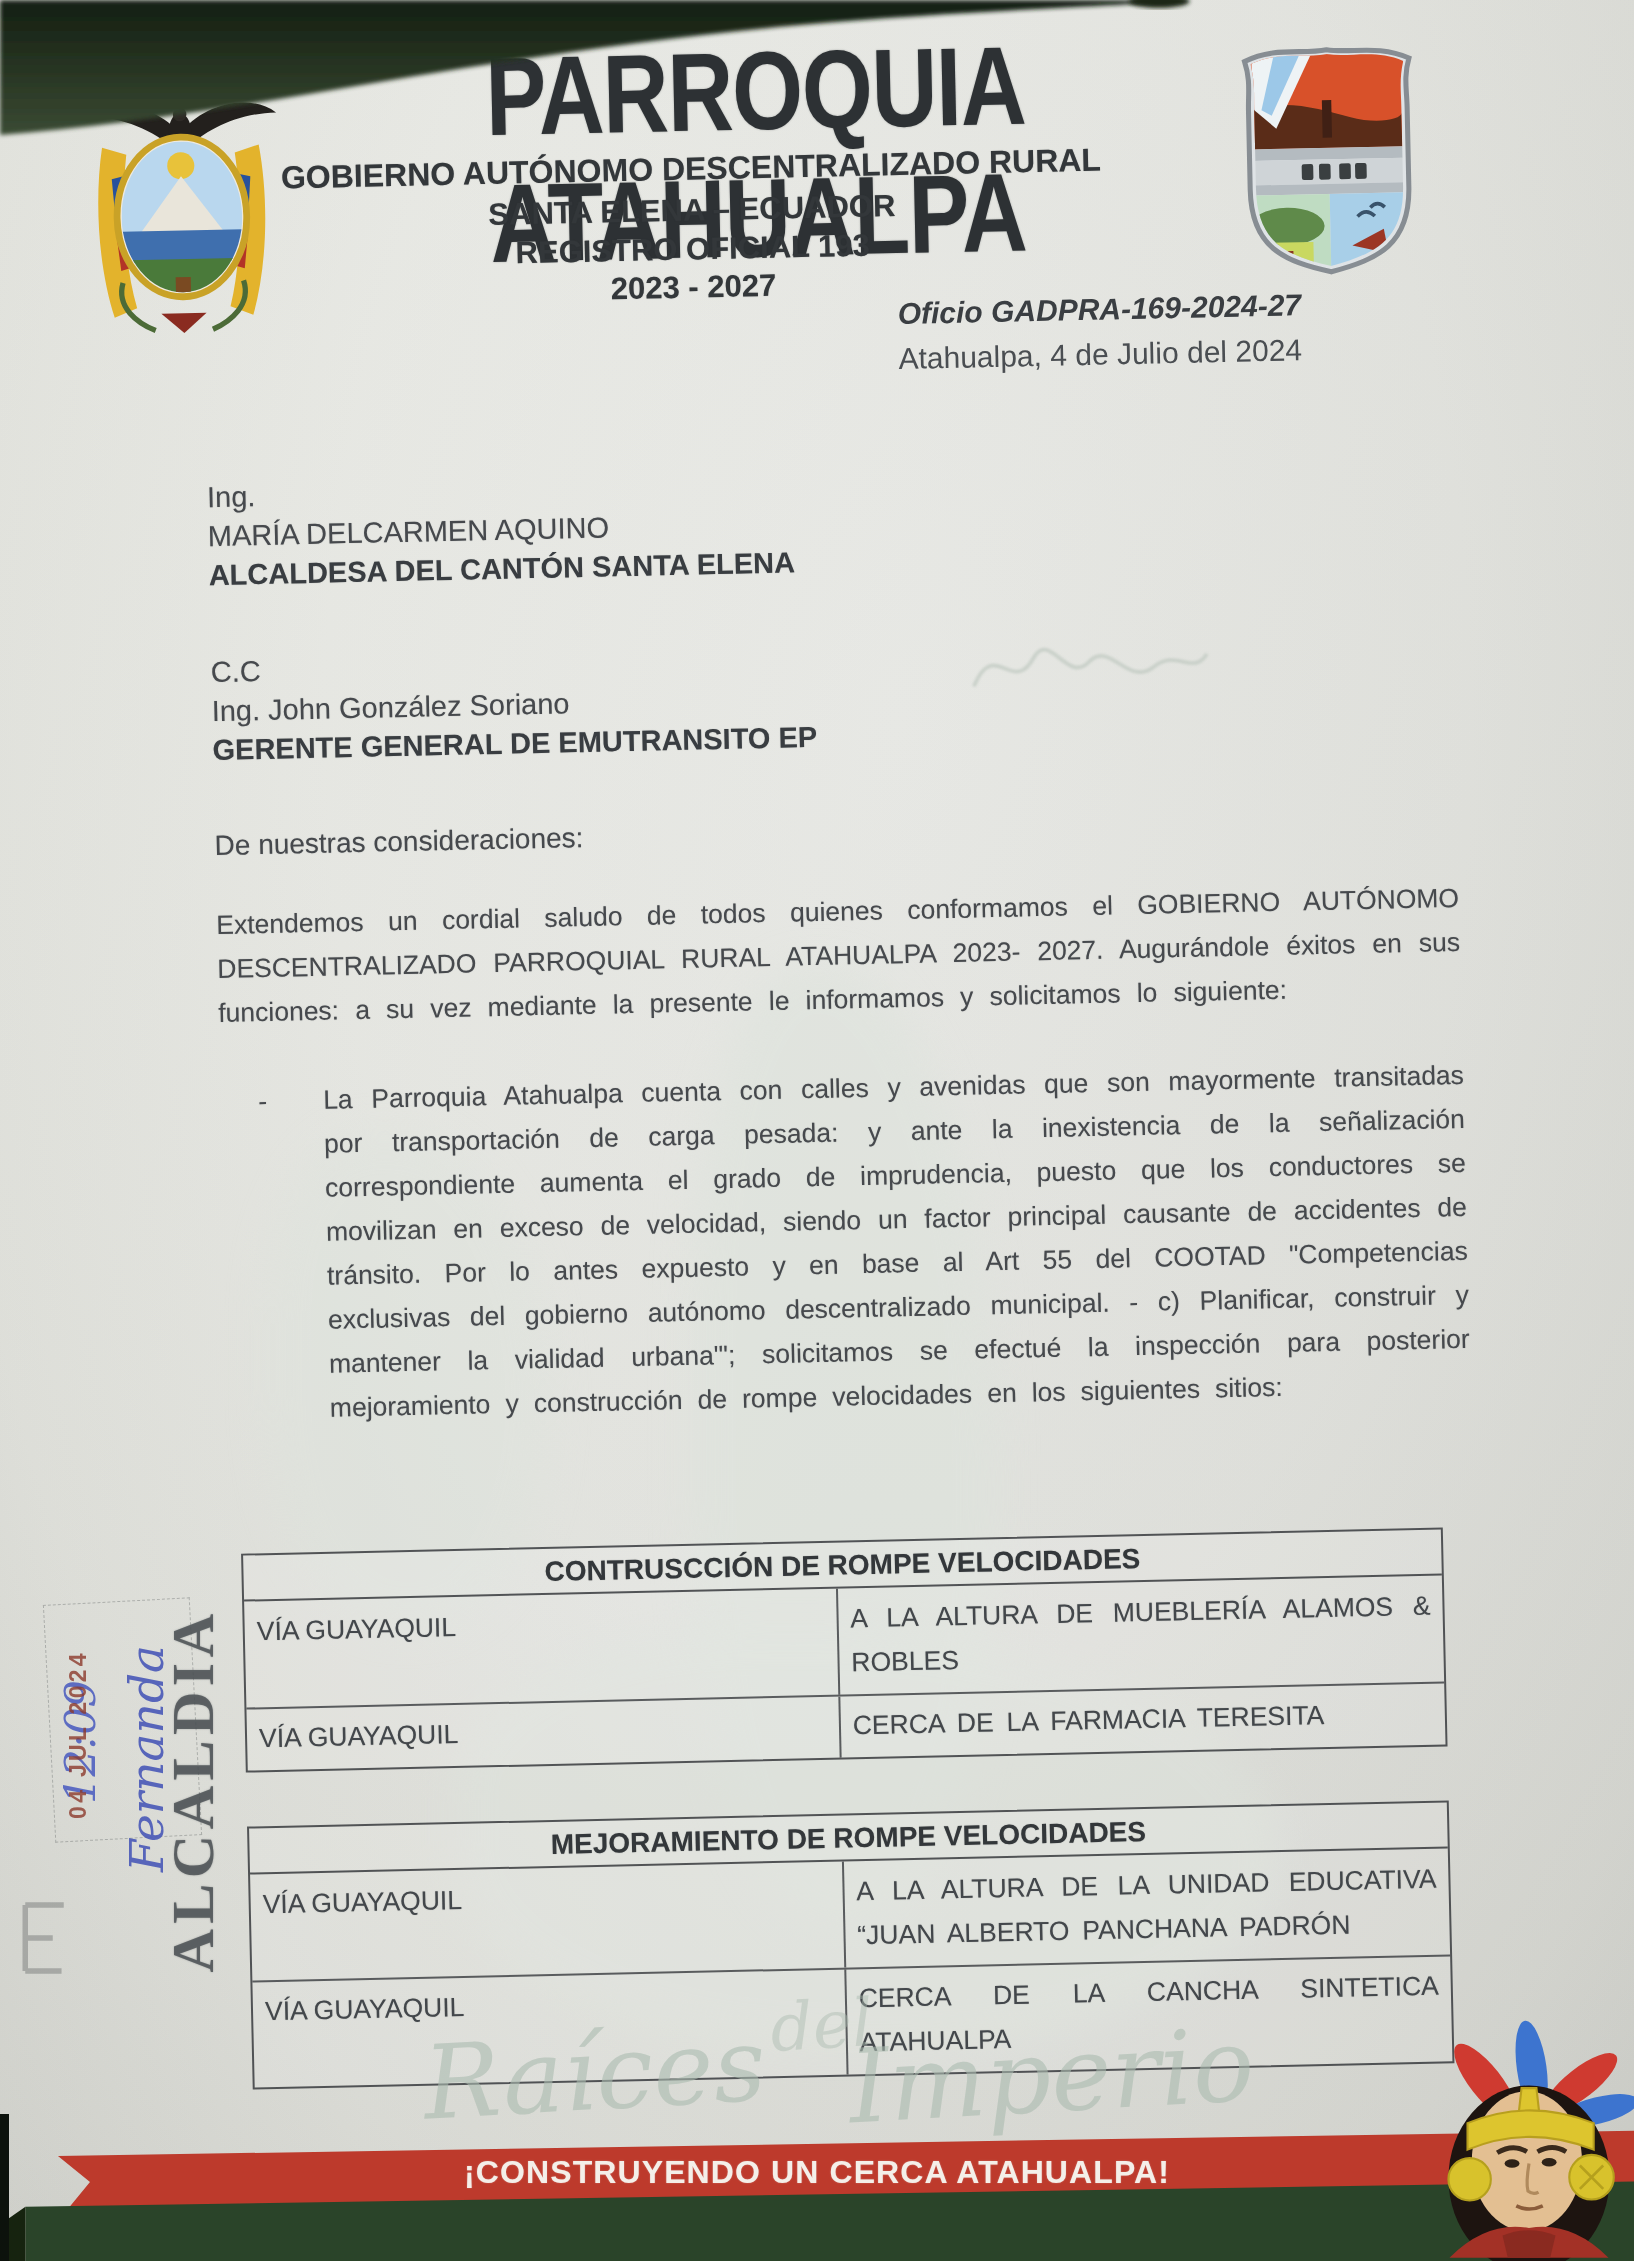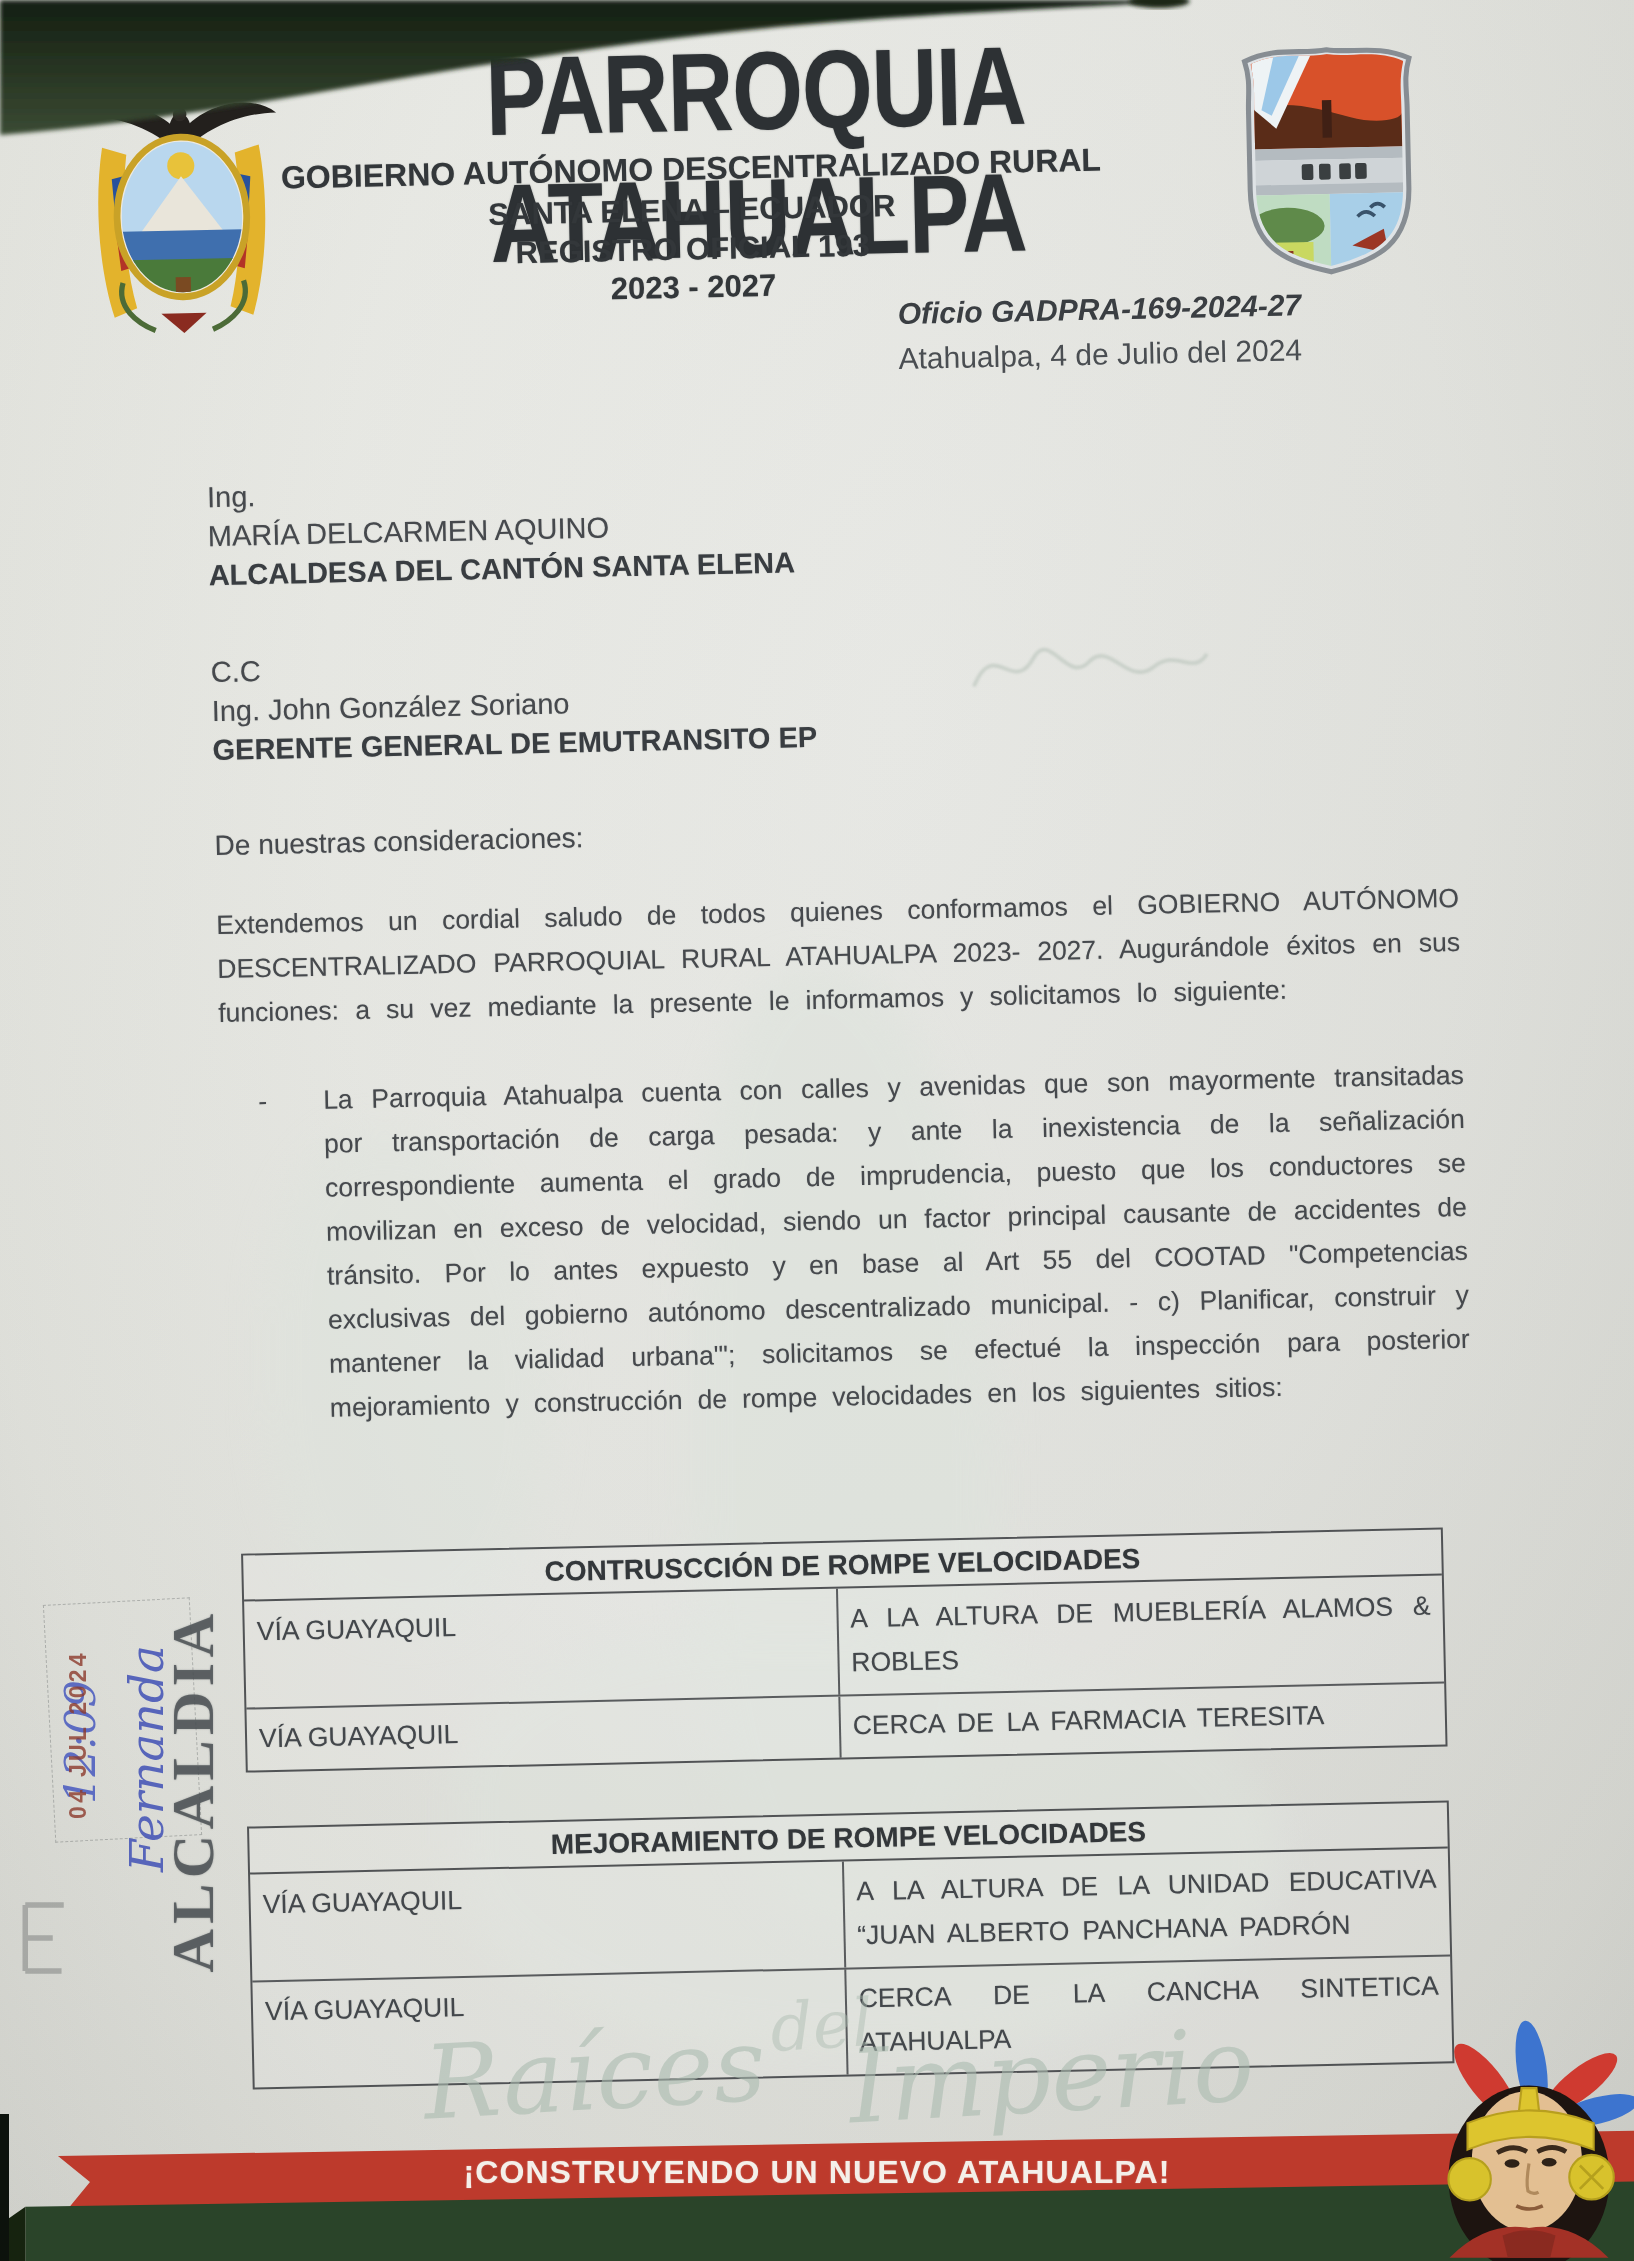--- a/index.html
+++ b/index.html
@@ -238,21 +238,21 @@
   <div class="vstamp datestamp">04 JUL 2024</div>
   <svg class="scuff" width="72" height="88" viewBox="0 0 130 160">
     <path d="M20,20 h70 M20,20 v120 M20,80 h50 M20,140 h66" stroke="rgba(60,63,66,.55)" stroke-width="10" fill="none"></path>
   </svg>
 
   <svg class="footer-svg" width="1634" height="147" viewBox="0 0 2960 266">
     <polygon points="105,76 2960,30 2960,172 118,178 163,123" fill="#bd3a2c"></polygon>
     <polygon points="46,168 2960,122 2960,266 46,266" fill="#2a4429"></polygon>
     <polygon points="0,200 46,168 46,266 0,266" fill="#16230f"></polygon>
   </svg>
-  <div class="slogan">¡CONSTRUYENDO UN NUEVO ATAHUALPA!</div>
+  <div class="slogan">¡CONSTRUYENDO UN CERCA ATAHUALPA!</div>
 
   <div class="inca">
     <svg width="212" height="245" viewBox="0 0 400 450">
       <g>
         <ellipse cx="118" cy="118" rx="30" ry="88" fill="#cf3a30" transform="rotate(-38 118 118)"></ellipse>
         <ellipse cx="205" cy="92" rx="28" ry="90" fill="#3d74cf" transform="rotate(-8 205 92)"></ellipse>
         <ellipse cx="298" cy="120" rx="28" ry="84" fill="#cf3a30" transform="rotate(52 298 120)"></ellipse>
         <ellipse cx="330" cy="172" rx="25" ry="78" fill="#3d74cf" transform="rotate(76 330 172)"></ellipse>
         <ellipse cx="200" cy="300" rx="152" ry="175" fill="#1d1410"></ellipse>
         <rect x="165" y="360" width="64" height="70" fill="#dcb588"></rect>

